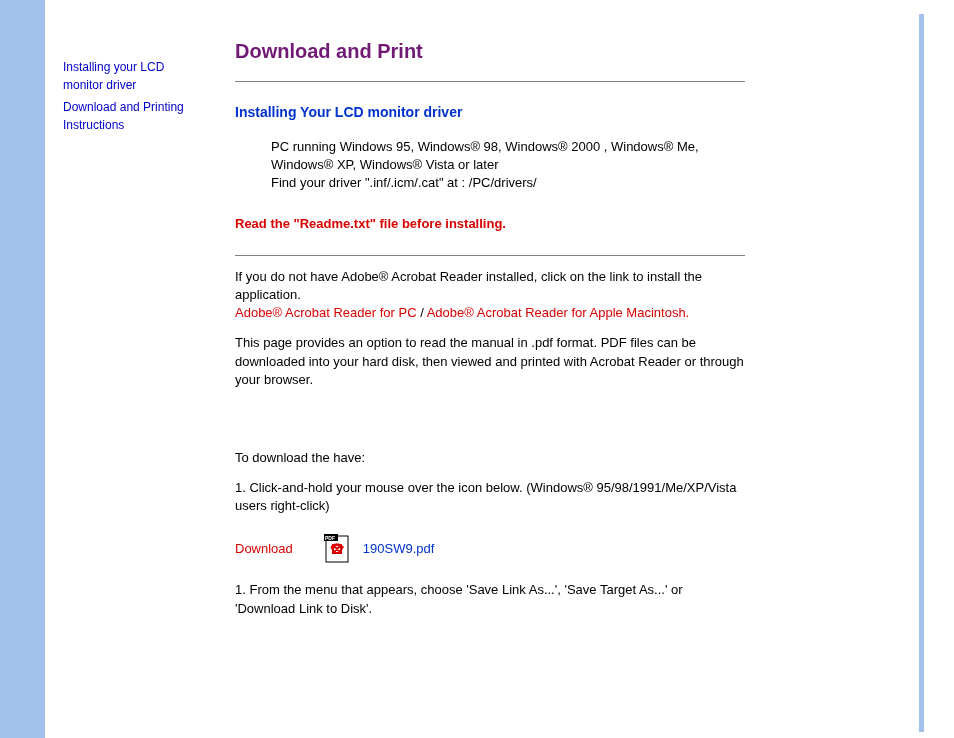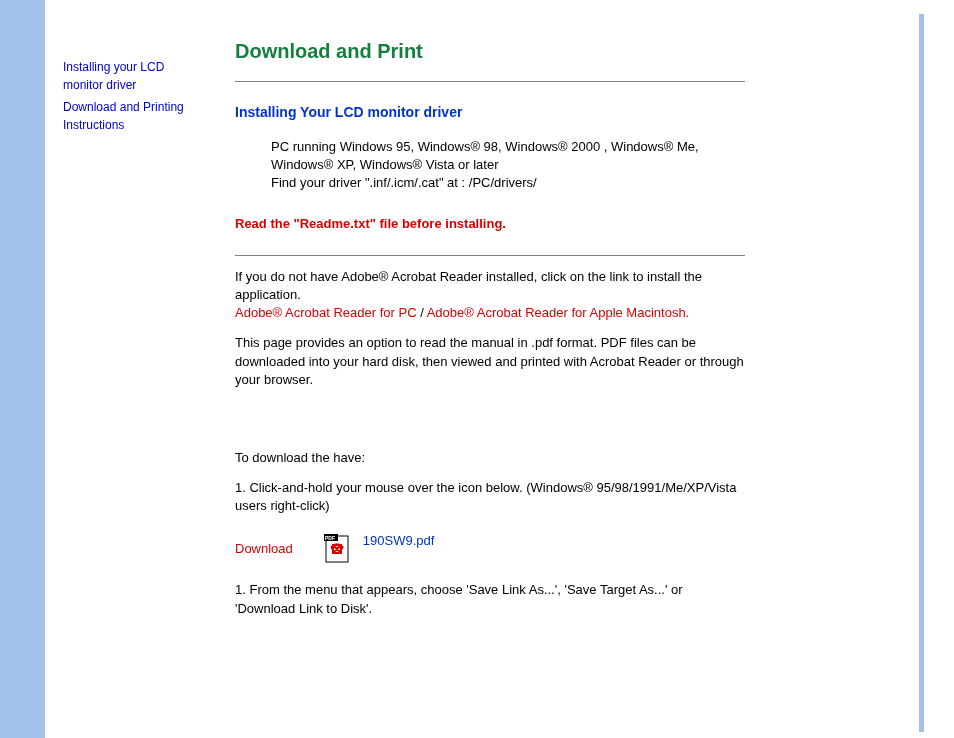--- a/index.html
+++ b/index.html
@@ -31,21 +31,21 @@
     margin-bottom: 4px;
   }
   .main {
     flex: 1;
     padding: 30px 20px 40px 30px;
     max-width: 560px;
     font-size: 13px;
     color: #000;
   }
   h1.page-title {
-    color: #15803d;
+    color: #701a75;
     font-size: 20px;
     font-weight: bold;
     margin: 10px 0 18px 0;
   }
   h2.section-title {
     color: #0033cc;
     font-size: 14px;
     font-weight: bold;
     margin: 22px 0 18px 0;
   }
@@ -117,21 +117,21 @@
     </p>
 
     <p>This page provides an option to read the manual in .pdf format. PDF files can be downloaded into your hard disk, then viewed and printed with Acrobat Reader or through your browser.</p>
 
     <div class="bottom-block">
       <p>To download the have:</p>
       <p>1. Click-and-hold your mouse over the icon below. (Windows® 95/98/1991/Me/XP/Vista users right-click)</p>
 
       <div class="download-row">
         <span class="download-label">Download</span>
-        <a href="#" style="display:flex;align-items:flex-start;gap:12px;text-decoration:none;">
+        <a href="#" style="display:flex;align-items:center;gap:12px;text-decoration:none;">
           <svg class="pdf-icon" viewBox="0 0 28 30">
             <rect x="3" y="3" width="22" height="26" fill="#fff" stroke="#000" stroke-width="1"></rect>
             <rect x="1" y="1" width="14" height="7" fill="#000"></rect>
             <text x="2" y="7" font-size="5" fill="#fff" font-family="Arial" font-weight="bold">PDF</text>
             <path d="M10 12 L18 12 L18 20 L10 20 Z M10 12 L18 20 M18 12 L10 20" stroke="#d00" stroke-width="2" fill="none"></path>
             <path d="M8 14 Q14 8 20 14 Q14 26 8 14" fill="none" stroke="#d00" stroke-width="1.5"></path>
           </svg>
           <span class="blue-link">190SW9.pdf</span>
         </a>
       </div>

